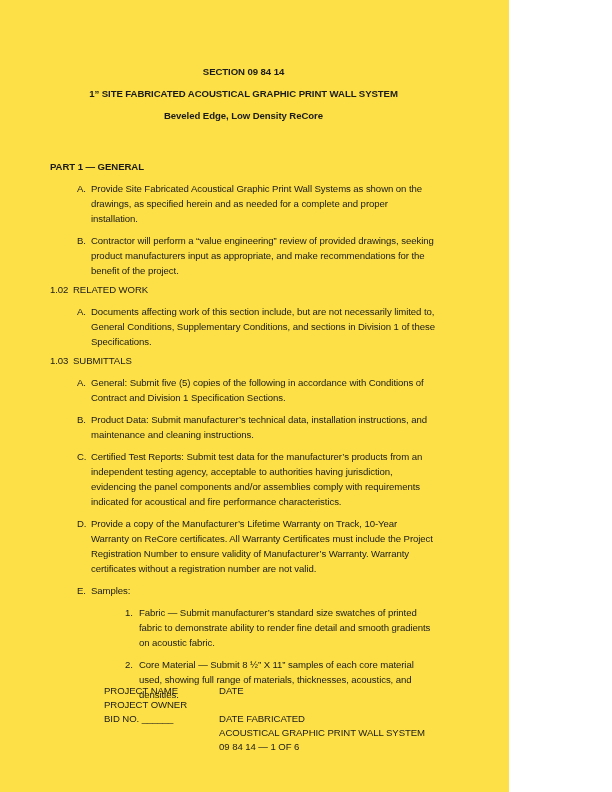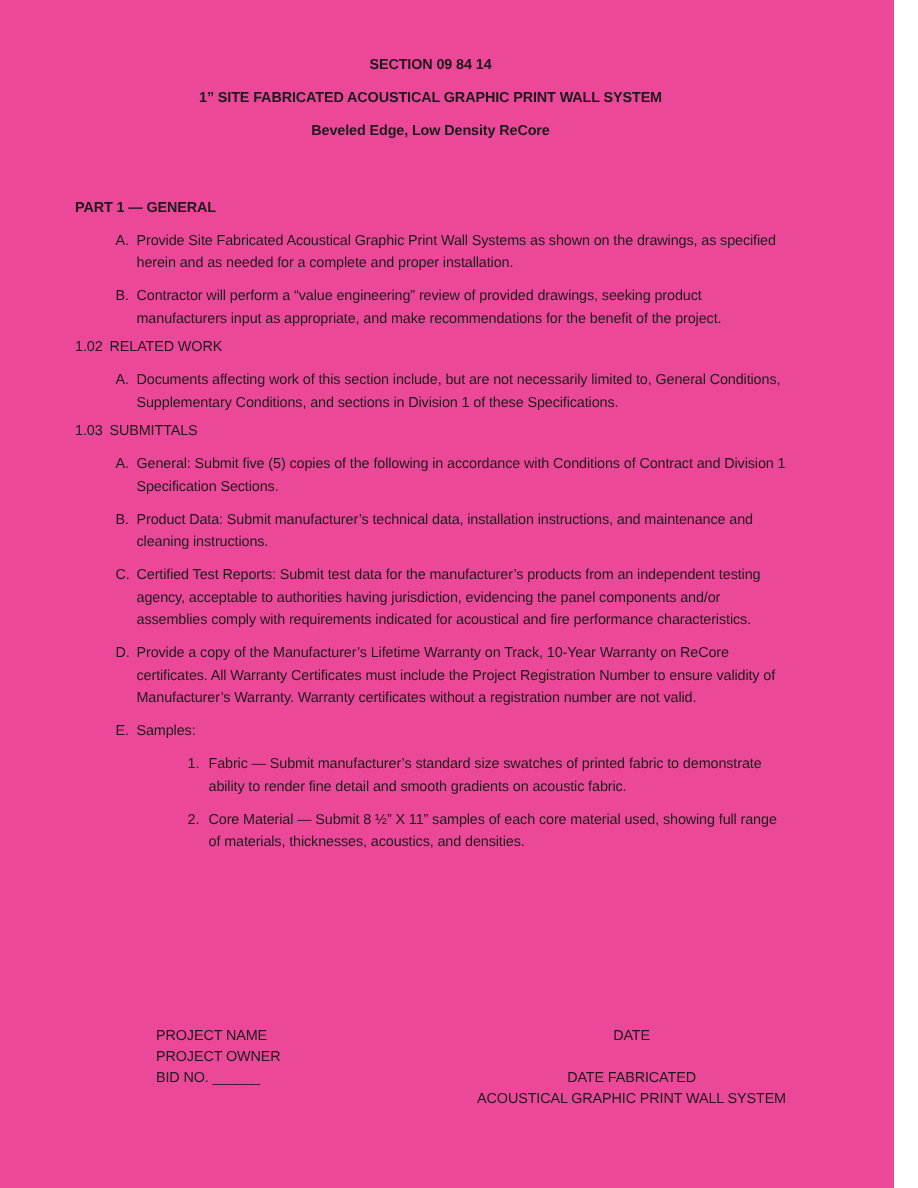--- a/index.html
+++ b/index.html
@@ -3,29 +3,29 @@
 <meta charset="utf-8">
 <style>
   html, body {
     margin: 0; padding: 0;
     width: 612px; height: 792px;
     background: #ffffff;
     overflow: hidden;
   }
   .page {
     position: relative;
-    width: 596px; height: 792px;
+    width: 509px; height: 792px;
     box-sizing: border-box;
-    padding: 36px 72px 0 50px;
+    padding: 64px 72px 0 50px;
     font-family: "Liberation Sans", sans-serif;
     font-size: 9.6px;
     line-height: 15px;
     letter-spacing: -0.08px;
     color: #1b1b1b;
-    background: #ec4899;
+    background: #fde047;
   }
   .doc-header { text-align: center; }
   .doc-header .h-line {
     font-weight: bold;
     margin: 0 0 7px 0;
   }
   .part-heading {
     font-weight: bold;
     margin-top: 36px;
   }
@@ -37,21 +37,21 @@
   .item .marker { flex: 0 0 14px; }
   .item .text { flex: 1 1 auto; }
   .subitems .item { margin-left: 48px; }
   .doc-footer {
     position: absolute;
     top: 684px; left: 0; right: 0;
     font-size: 9.6px;
     line-height: 14px;
   }
   .footer-left { position: absolute; left: 104px; top: 0; }
-  .footer-right { position: absolute; right: 72px; top: 0; text-align: center; }
+  .footer-right { position: absolute; right: 84px; top: 0; text-align: left; }
   .f-line:empty::before { content: "\00a0"; }
 </style>
 </head>
 <body>
 
 <div class="page">
 
   <div class="doc-header">
     <div class="h-line">SECTION 09 84 14</div>
     <div class="h-line">1” SITE FABRICATED ACOUSTICAL GRAPHIC PRINT WALL SYSTEM</div>
@@ -164,16 +164,17 @@
     <div class="footer-left">
       <div class="f-line">PROJECT NAME</div>
       <div class="f-line">PROJECT OWNER</div>
       <div class="f-line">BID NO. ______</div>
     </div>
     <div class="footer-right">
       <div class="f-line">DATE</div>
       <div class="f-line"></div>
       <div class="f-line">DATE FABRICATED</div>
       <div class="f-line">ACOUSTICAL GRAPHIC PRINT WALL SYSTEM</div>
+      <div class="f-line">09 84 14 — 1 OF 6</div>
     </div>
   </div>
 
 </div>
 
 </body></html>

